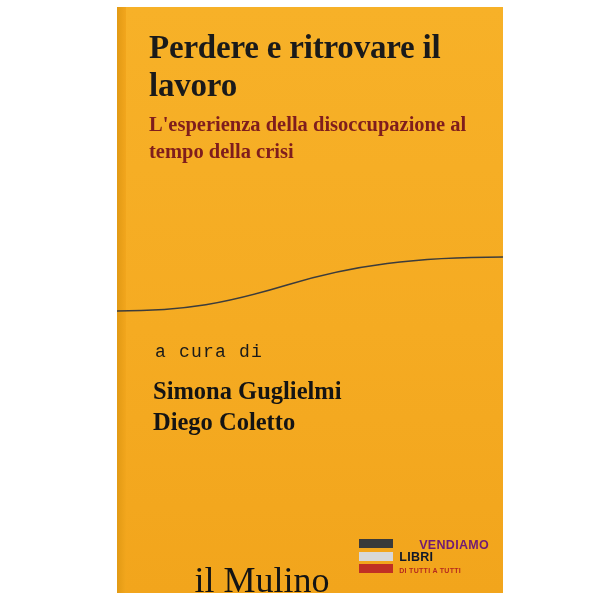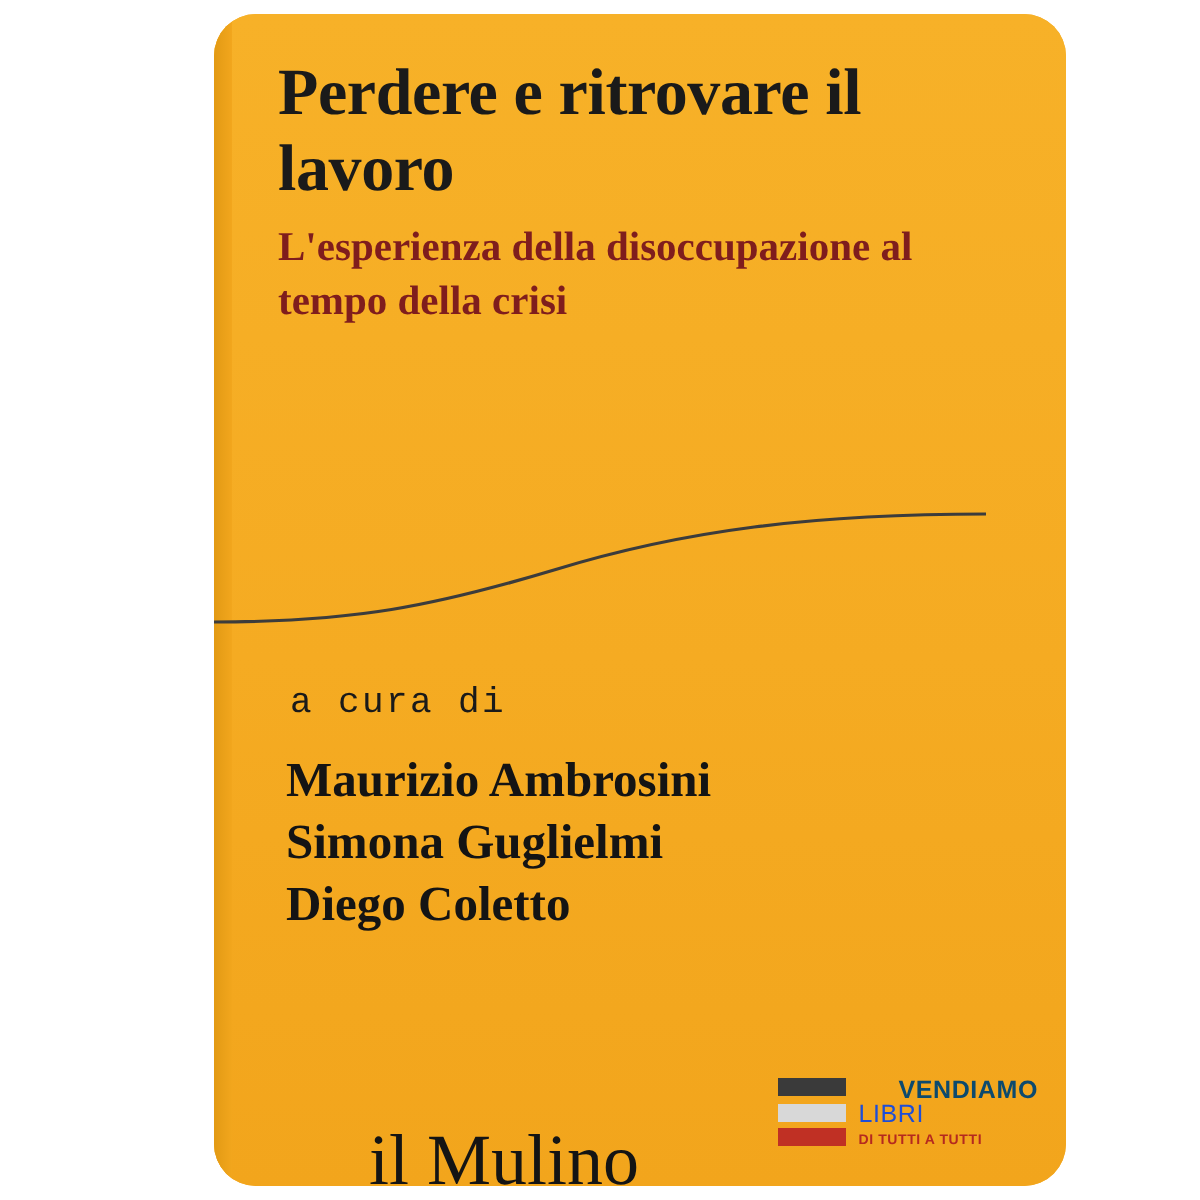--- a/index.html
+++ b/index.html
@@ -15,28 +15,27 @@
     position: relative;
     width: 600px;
     height: 600px;
     background: #ffffff;
     overflow: hidden;
   }
 
   
   .cover {
     position: absolute;
-    left: 107px;
+    left: 117px;
     top: 7px;
-    width: 426px;
+    width: 386px;
     height: 586px;
     background: #f6ae28;
     overflow: hidden;
     box-shadow: 0 0 0 0 rgba(0,0,0,0);
-    border-radius: 21px;
   }
 
   
   .cover::before {
     content: "";
     position: absolute;
     inset: 0;
     background: linear-gradient(180deg, #f7b128 0%, #f5ab22 55%, #f2a51c 100%);
   }
 
@@ -153,29 +152,29 @@
   .promo-text {
     display: flex;
     flex-direction: column;
     justify-content: center;
     line-height: 1.0;
   }
   .promo-line1 {
     font-family: "Liberation Sans", sans-serif;
     font-weight: bold;
     font-size: 12.5px;
-    color: #0c4a6e;
+    color: #701a75;
     letter-spacing: 0.3px;
     margin-left: 20px;
   }
   .promo-line2 {
     font-family: "Liberation Sans", sans-serif;
-    font-weight: normal;
+    font-weight: bold;
     font-size: 12.5px;
-    color: #1d4ed8;
+    color: #0f172a;
     letter-spacing: 0.3px;
   }
   .promo-line3 {
     font-family: "Liberation Sans", sans-serif;
     font-weight: bold;
     font-size: 7px;
     color: #b5291f;
     letter-spacing: 0.3px;
     margin-top: 3px;
   }
@@ -192,21 +191,20 @@
 
       <div class="subtitle">L'esperienza della disoccupazione al tempo della crisi</div>
 
       <svg class="wave" viewBox="0 0 386 90" preserveAspectRatio="none">
         <path d="M0 66 C 70 66, 110 58, 170 40 C 235 20, 300 12, 386 12" fill="none" stroke="#3c3c3c" stroke-width="1.6"></path>
       </svg>
 
       <div class="editor-label">a cura di</div>
 
       <div class="editors">
-        <div>Maurizio Ambrosini</div>
         <div>Simona Guglielmi</div>
         <div>Diego Coletto</div>
       </div>
 
       <div class="publisher">il Mulino</div>
 
       <div class="promo">
         <div class="promo-flag">
           <span class="b1"></span>
           <span class="b2"></span>

